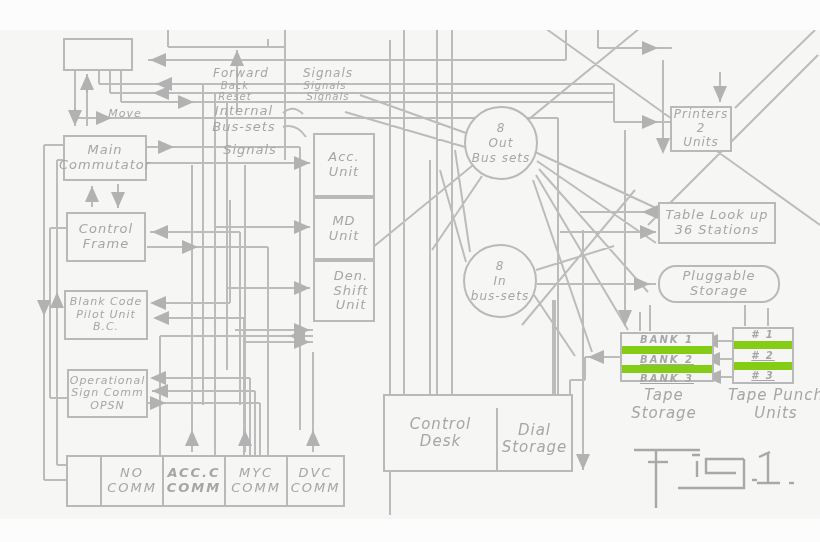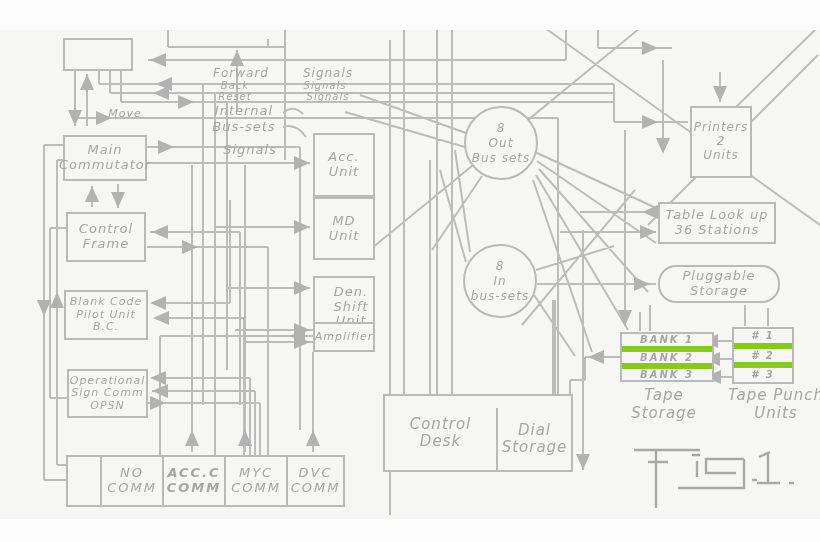--- a/index.html
+++ b/index.html
@@ -32,21 +32,21 @@
   .cellrow>div{
     display:flex;align-items:center;justify-content:center;text-align:center;
     white-space:pre-line;box-sizing:border-box;
   }
   .cellrow>div+div{border-left:2px solid #b9b9b9;}
   .stackrows{display:flex;flex-direction:column;width:100%;height:100%;}
   .stackrows>div{
     flex:1;display:flex;align-items:center;justify-content:center;
     box-sizing:border-box;font-size:10px;font-weight:bold;letter-spacing:2px;
   }
-  .stackrows>div+div{border-top:6px solid #84cc16;}
+  .stackrows>div+div{border-top:8px solid #84cc16;text-decoration:underline;}
   .figsvg{position:absolute;z-index:3;}
 </style>
 </head>
 <body>
 
 <div id="canvas">
 
   <svg class="wires" width="820" height="542">
     <defs>
       <marker id="ar" markerWidth="9" markerHeight="8" refX="7" refY="3.5" orient="auto">
@@ -167,33 +167,32 @@
 Sign Comm
 OPSN</div>
   <div class="box" style="left:64px;top:290px;width:84px;height:50px;font-size:11px;">Blank Code
 Pilot Unit
 B.C.</div>
 
   <div class="box" style="left:313px;top:133px;width:62px;height:64px;">Acc.
 Unit</div>
   <div class="box" style="left:313px;top:197px;width:62px;height:63px;">MD
 Unit</div>
-  <div class="box" style="left:313px;top:276px;width:62px;height:62px;padding-left:14px;">Den.
+  <div class="box" style="left:313px;top:260px;width:62px;height:62px;padding-left:14px;">Den.
 Shift
 Unit</div>
-  <div class="box" style="left:313px;top:322px;width:62px;height:30px;font-size:11px;">Amplifier</div>
 
   <div class="circle" style="left:464px;top:106px;width:74px;height:74px;">8
 Out
 Bus sets</div>
   <div class="circle" style="left:463px;top:244px;width:74px;height:74px;">8
 In
 bus-sets</div>
 
-  <div class="box" style="left:690px;top:106px;width:62px;height:72px;font-size:12px;">Printers
+  <div class="box" style="left:670px;top:106px;width:62px;height:46px;font-size:12px;">Printers
 2
 Units</div>
   <div class="box" style="left:658px;top:202px;width:118px;height:42px;">Table Look up
 36 Stations</div>
   <div class="box" style="left:658px;top:265px;width:122px;height:38px;border-radius:18px;">Pluggable
 Storage</div>
 
   <div class="box" style="left:620px;top:332px;width:94px;height:50px;padding:0;">
     <div style="display:flex;width:100%;height:100%;flex-direction:column;">
       <div style="width:13px;border-right:2px solid #b9b9b9;box-sizing:border-box;"></div>

